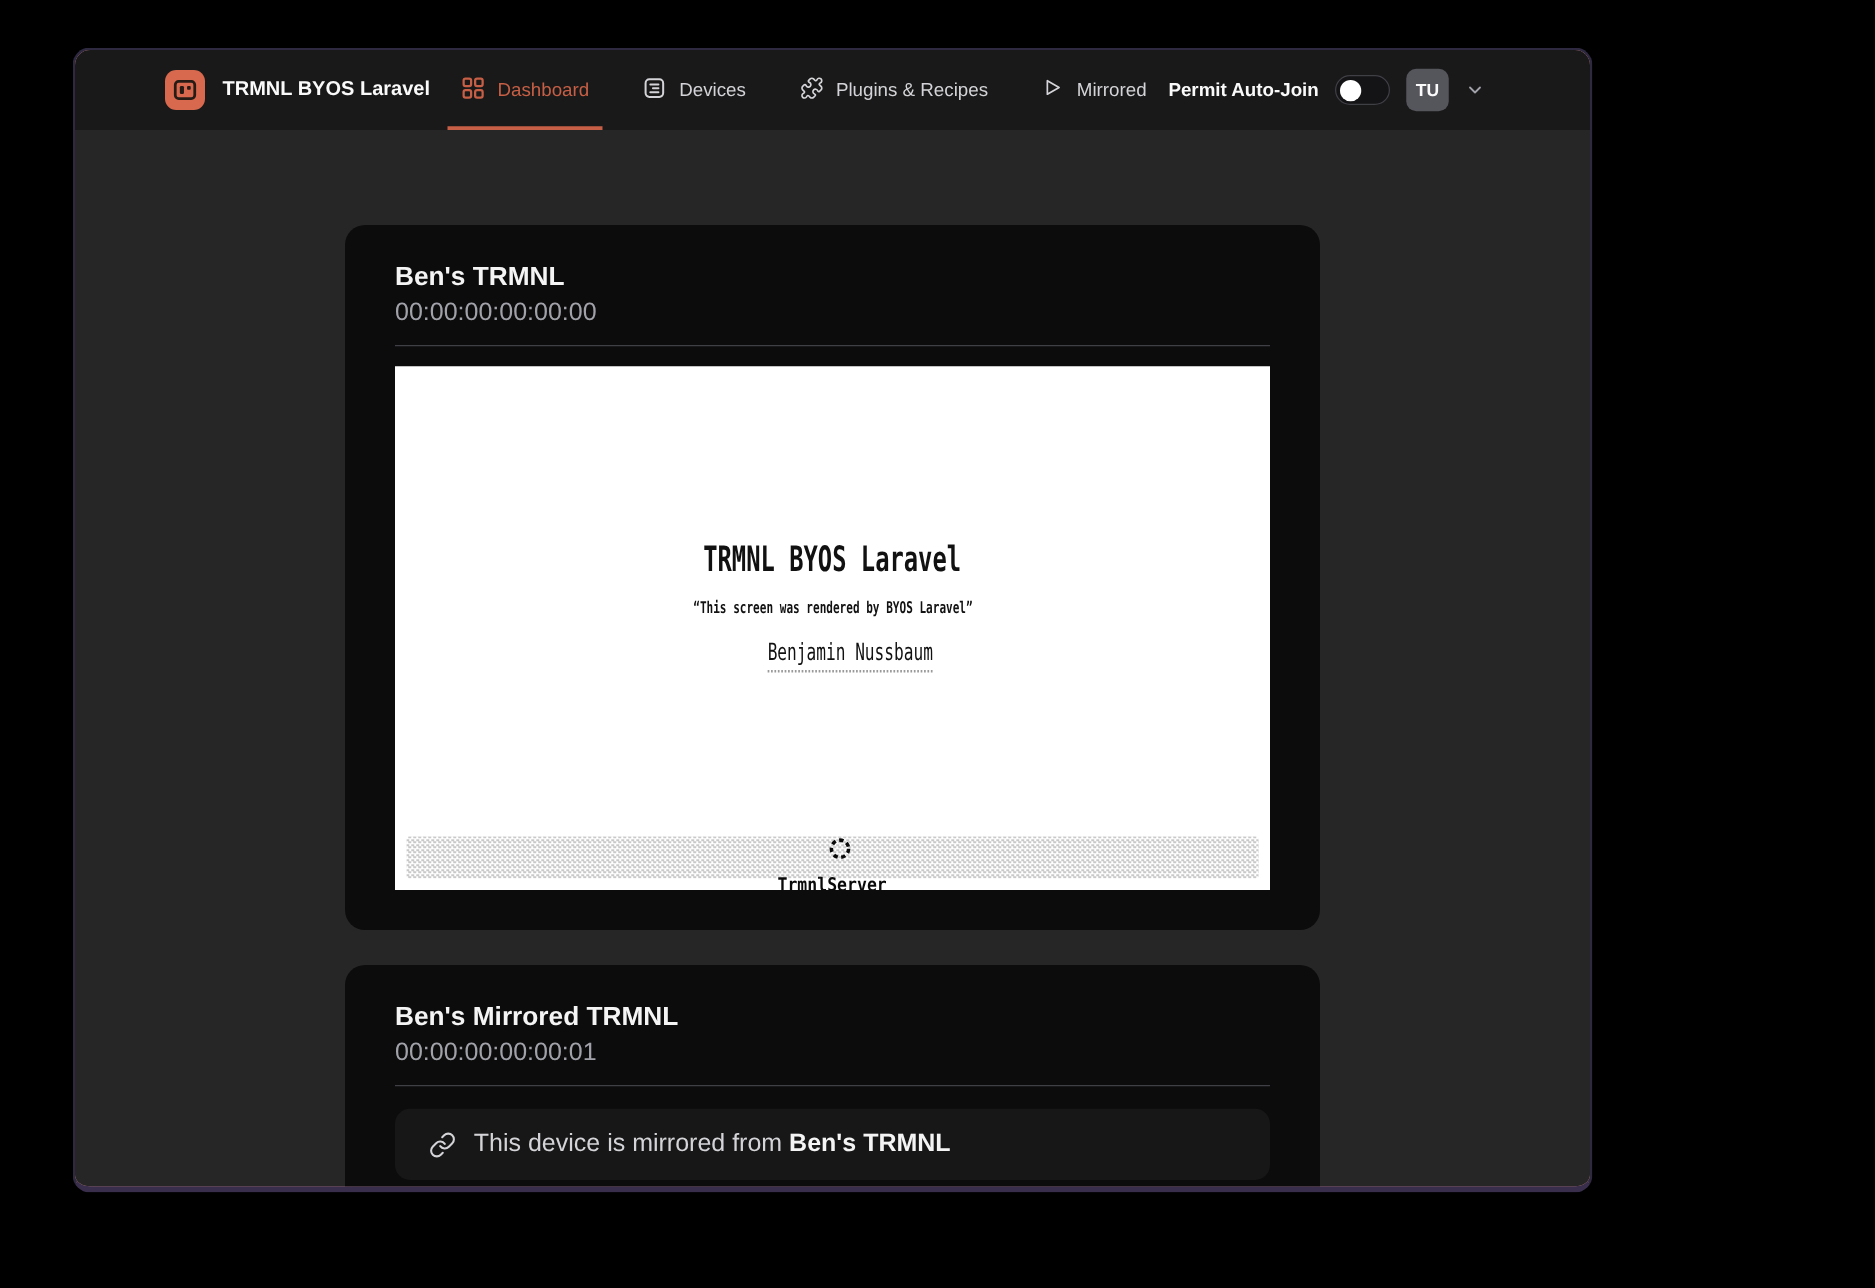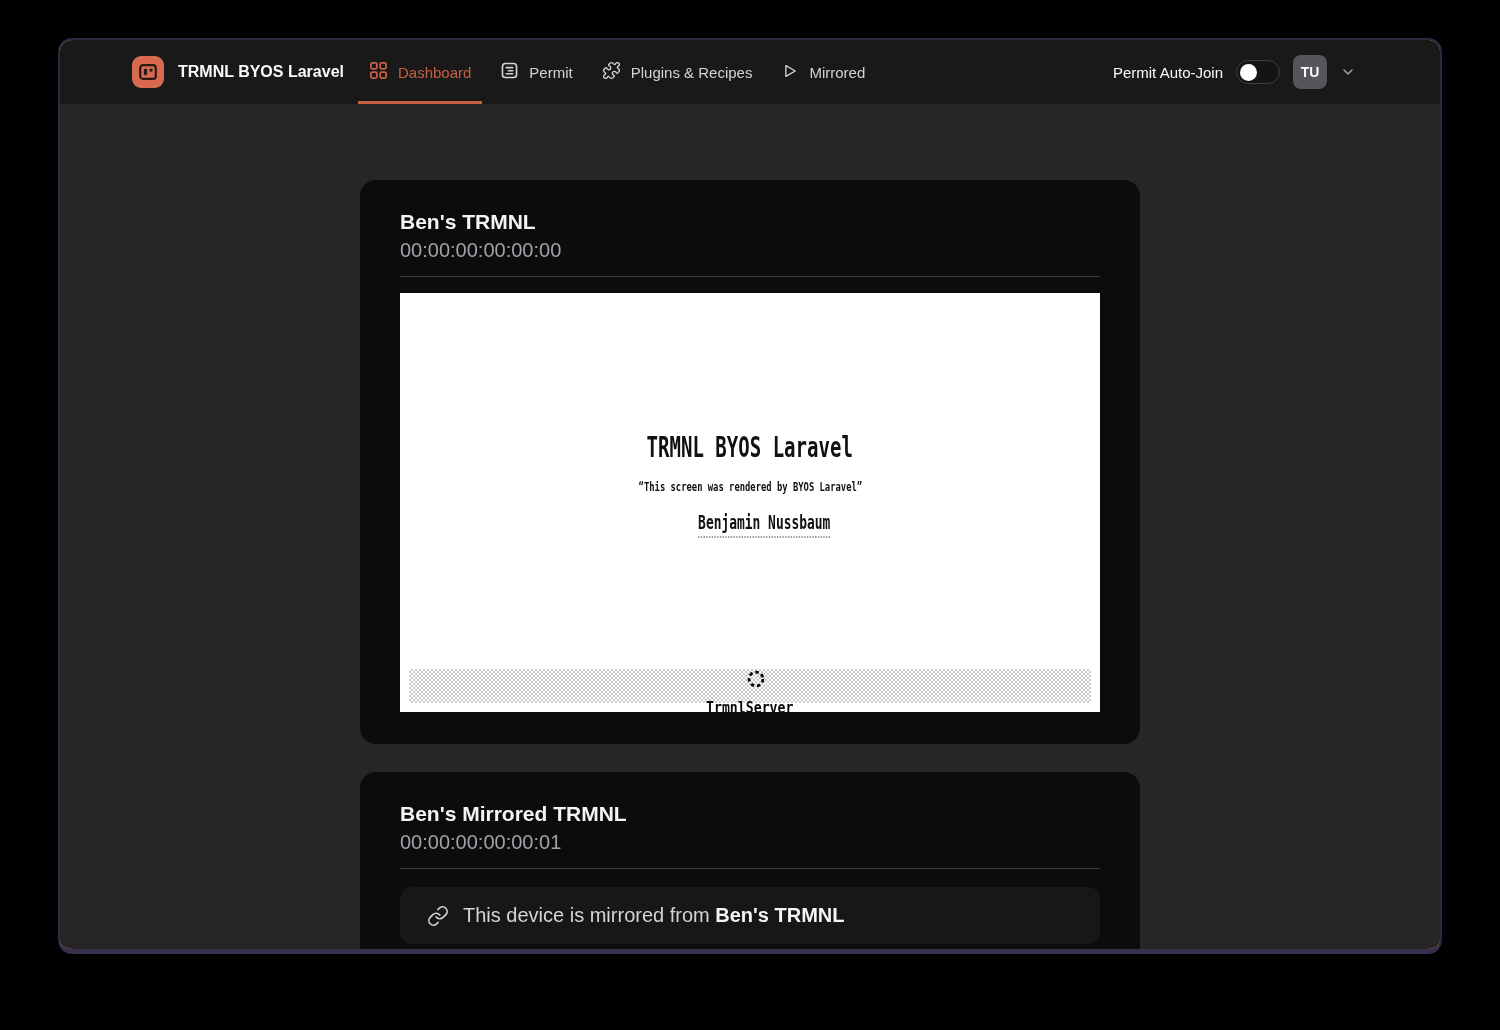--- a/index.html
+++ b/index.html
@@ -1,37 +1,37 @@
 <!DOCTYPE html>
 <html><head>
 <meta charset="utf-8">
 <style>
   * { box-sizing: border-box; margin: 0; padding: 0; }
   html,body { width: 1500px; height: 1030px; background:#000; overflow:hidden;
     font-family: "Liberation Sans", sans-serif; }
 
-  .window { position:absolute; left:58px; top:38px; width:1384px; height:916px;
+  .window { position:absolute; left:58px; top:38px; width:1216px; height:916px;
     border-radius:14px; background:#fca5a5; overflow:hidden;
     border:2px solid #2e2940; border-bottom:5px solid #392e4c; }
 
   
   .navbar { height:64px; background:#191919; display:flex; align-items:center;
     padding:0 84px 0 72px; }
   .brand { display:flex; align-items:center; gap:14px; margin-right:14px; }
   .logo { width:32px; height:32px; border-radius:9px; background:#d9694e;
     display:flex; align-items:center; justify-content:center; flex:0 0 auto; }
   .brand-name { color:#fafafa; font-size:16px; font-weight:700; white-space:nowrap; }
-  .nav-items { display:flex; align-items:stretch; height:64px; gap:7px; }
+  .nav-items { display:flex; align-items:stretch; height:64px; gap:21px; }
   .nav-item { display:flex; align-items:center; gap:10px; padding:3px 11px 0 11px;
     color:#d4d4d8; font-size:15px; border-bottom:3px solid transparent; cursor:pointer;
     white-space:nowrap; }
   .nav-item.active { color:#c65f45; border-bottom-color:#c65f45; }
   .nav-item svg { flex:0 0 auto; }
   .nav-right { margin-left:auto; display:flex; align-items:center; gap:13px; }
-  .permit-label { color:#fafafa; font-size:15px; font-weight:400; white-space:nowrap; }
+  .permit-label { color:#fafafa; font-size:15px; font-weight:700; white-space:nowrap; }
   .toggle { width:44px; height:24px; border-radius:12px; background:#141416;
     border:1px solid #3f3f46; position:relative; cursor:pointer; flex:0 0 auto; }
   .toggle-knob { position:absolute; left:3px; top:2.5px; width:17px; height:17px;
     border-radius:50%; background:#fff; }
   .avatar { width:34px; height:34px; border-radius:8px; background:#55555c;
     color:#fafafa; font-size:14px; font-weight:700; display:flex; align-items:center;
     justify-content:center; cursor:pointer;text-align:center; }
 
   
   .main { height:852px; overflow:hidden; background:#262626; }
@@ -44,21 +44,21 @@
   .card-divider { border:none; border-top:1px solid #3f3f46; margin-top:14px; }
 
   
   .screen { position:relative; margin-top:16px; width:700px; height:419px;
     background:#fff; overflow:hidden;
     font-family:"DejaVu Sans Mono", monospace; color:#111; text-align:center; }
   .sx { display:inline-block; transform:scaleX(0.68); transform-origin:50% 50%;
     white-space:nowrap; }
   .screen-title { padding-top:138px; font-size:28px; font-weight:700; }
   .screen-quote { margin-top:15px; font-size:13px; font-weight:700; }
-  .screen-author { margin-top:17px; font-size:19px; font-weight:700;padding-left:29px; }
+  .screen-author { margin-top:17px; font-size:19px; font-weight:400;padding-left:29px; }
   .screen-author .sx { border-bottom:2px dotted #9a9a9a; padding-bottom:3px; }
   .screen-statusbar { position:absolute; left:9px; right:9px; bottom:9px; height:34px;
     border-radius:3px; display:flex; align-items:center; padding-left:11px; gap:10px;
     background-color:#fff;
     background-image:conic-gradient(#c9c9c9 25%, #fff 0 50%, #c9c9c9 0 75%, #fff 0);
     background-size:4px 4px;flex-direction:column; }
   .statusbar-label { font-size:15px; font-weight:700; color:#0a0a0a;
     display:inline-block; transform:scaleX(0.88); transform-origin:0 50%; }
 
   
@@ -99,21 +99,21 @@
 
       <div class="nav-item">
         <span>
           <svg width="19" height="19" viewBox="0 0 20 20" fill="none" stroke="#d4d4d8" stroke-width="1.7" stroke-linecap="round">
             <rect x="2.6" y="2.6" width="14.8" height="14.8" rx="3.2"></rect>
             <line x1="6.6" y1="7" x2="13.4" y2="7"></line>
             <line x1="8.8" y1="10.2" x2="13.4" y2="10.2"></line>
             <line x1="6.6" y1="13.4" x2="13.4" y2="13.4"></line>
           </svg>
         </span>
-        <span>Permit</span>
+        <span>Devices</span>
       </div>
 
       <div class="nav-item">
         <span>
           <svg width="19" height="19" viewBox="0 0 24 24" fill="none" stroke="#d4d4d8" stroke-width="1.7" stroke-linejoin="round">
             <path d="M19.439 7.85c-.049.322.059.648.289.878l1.568 1.568c.47.47.706 1.087.706 1.704s-.235 1.233-.706 1.704l-1.611 1.611a.98.98 0 0 1-.837.276c-.47-.07-.802-.48-.968-.925a2.501 2.501 0 1 0-3.214 3.214c.446.166.855.497.925.968a.979.979 0 0 1-.276.837l-1.61 1.61a2.404 2.404 0 0 1-1.705.707 2.402 2.402 0 0 1-1.704-.706l-1.568-1.568a1.026 1.026 0 0 0-.877-.29c-.493.074-.84.504-1.02.968a2.5 2.5 0 1 1-3.237-3.237c.464-.18.894-.527.967-1.02a1.026 1.026 0 0 0-.289-.877l-1.568-1.568A2.402 2.402 0 0 1 1.998 12c0-.617.236-1.234.706-1.704L4.23 8.77c.24-.24.581-.353.917-.303.515.077.877.528 1.073 1.01a2.5 2.5 0 1 0 3.259-3.259c-.482-.196-.933-.558-1.01-1.073-.05-.336.062-.676.303-.917l1.525-1.525A2.402 2.402 0 0 1 12 1.998c.617 0 1.234.236 1.704.706l1.568 1.568c.23.23.556.338.877.29.493-.074.84-.504 1.02-.968a2.5 2.5 0 1 1 3.237 3.237c-.464.18-.894.527-.967 1.02Z"></path>
           </svg>
         </span>
         <span>Plugins &amp; Recipes</span>
       </div>

